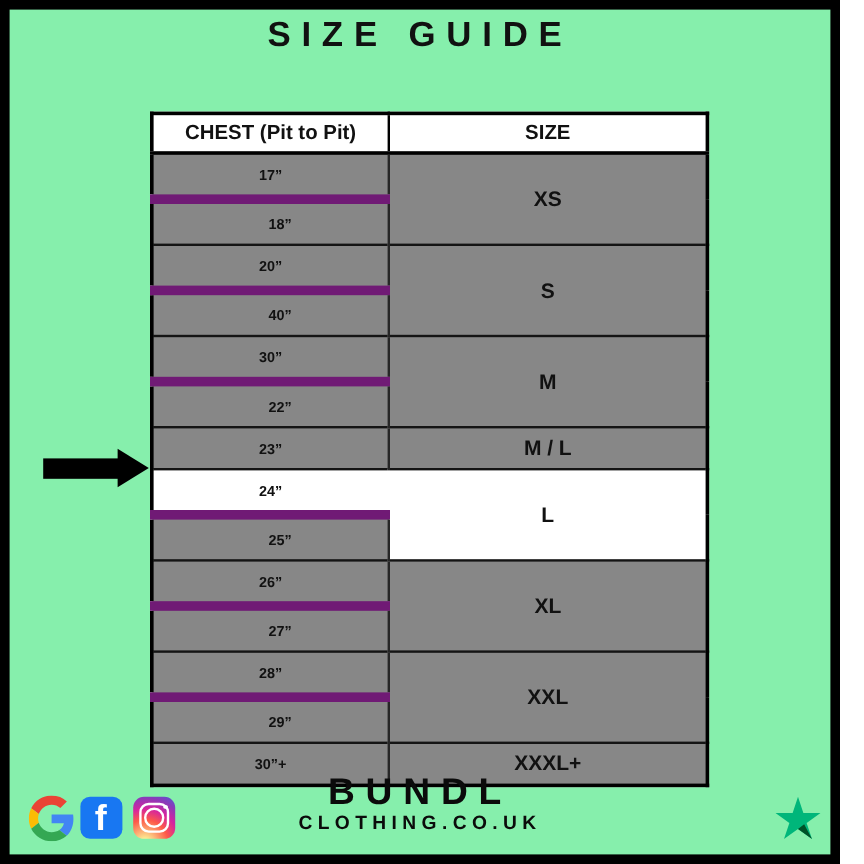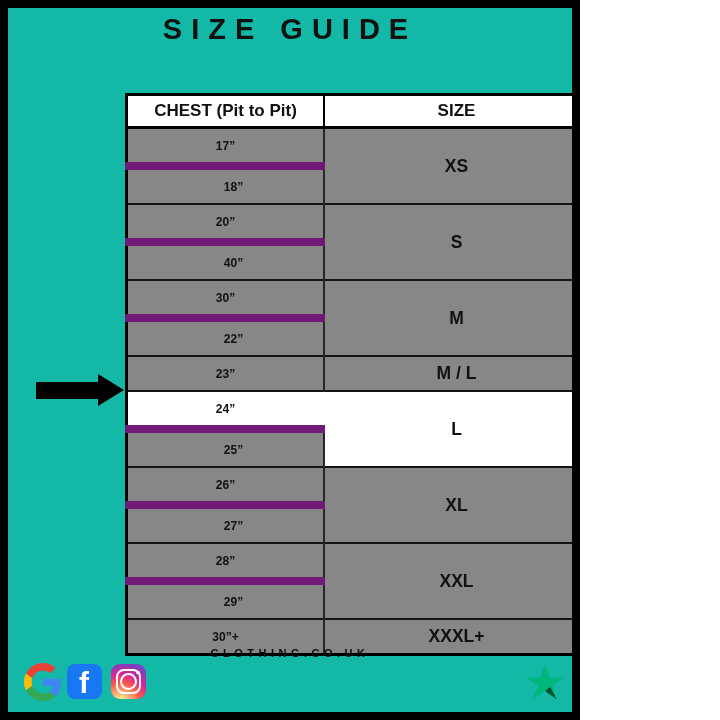--- a/index.html
+++ b/index.html
@@ -1,17 +1,17 @@
 <!DOCTYPE html>
 <html style="--row-gray: #878787; --highlight: #ffffff; --fb-blue: #1877F2;"><head>
 <meta charset="utf-8">
 <style>
   html,body{margin:0;padding:0;background:#fff;}
   .page{
-    position:relative;width:580px;height:720px;background:#14b8a6;overflow:hidden;
+    position:relative;width:700px;height:720px;background:#86efac;overflow:hidden;
     font-family:"Liberation Sans","DejaVu Sans",sans-serif;color:#111;
   }
   .frame{position:absolute;inset:0;border:8px solid #000;box-sizing:border-box;pointer-events:none;z-index:50;}
 
   
   .title{position:absolute;left:0;right:0;top:13px;text-align:center;
          font-size:29px;font-weight:800;letter-spacing:9px;color:#111;}
   .subtitle{position:absolute;left:0;right:0;top:58px;text-align:center;
          font-size:12.5px;font-weight:700;letter-spacing:5px;color:#111;}
 
@@ -44,21 +44,21 @@
   .fb-icon span{position:absolute;left:12px;top:2px;color:#fff;font-size:30px;font-weight:700;}
   .ig-icon{position:absolute;left:111px;top:664px;width:35px;height:35px;border-radius:9px;
            background:radial-gradient(circle at 28% 110%,#fdf497 0%,#fdf497 6%,#fd5949 42%,#d6249f 62%,#8a3ab9 82%,#515bd4 100%);}
   .ig-cam{position:absolute;inset:5px;border:2.4px solid #fff;border-radius:8px;box-sizing:border-box;}
   .ig-lens{position:absolute;left:50%;top:50%;width:13px;height:13px;margin:-8.6px 0 0 -8.6px;
            border:2.2px solid #fff;border-radius:50%;}
   .ig-dot{position:absolute;right:6.5px;top:6.5px;width:3.4px;height:3.4px;background:#fff;border-radius:50%;}
 
   .brand{position:absolute;left:0;right:0;top:644px;text-align:center;line-height:1;}
   .brand-name{font-size:31px;font-weight:800;letter-spacing:9px;color:#0b0b0b;}
-  .brand-domain{margin-top:4px;font-size:11px;font-weight:700;letter-spacing:4.5px;color:#0b0b0b;}
+  .brand-domain{margin-top:4px;font-size:16px;font-weight:700;letter-spacing:4.5px;color:#0b0b0b;}
 
   .trustpilot{position:absolute;right:16px;top:664px;display:flex;align-items:center;gap:5px;}
   .tp-label{font-size:30px;font-weight:700;color:#191919;letter-spacing:-0.5px;}
 </style>
 </head>
 <body>
 
 <div class="page">
   <div class="frame"></div>
 
@@ -141,20 +141,21 @@
       <span>f</span>
     </div>
 
   <div class="ig-icon">
     <div class="ig-cam"></div>
     <div class="ig-lens"></div>
     <div class="ig-dot"></div>
   </div>
 
   <div class="brand">
+    <div class="brand-name">BUNDL</div>
     <div class="brand-domain">CLOTHING.CO.UK</div>
   </div>
 
   <div class="trustpilot">
     <svg width="38" height="36" viewBox="0 0 100 95" aria-hidden="true">
       <polygon fill="#00B67A" points="50,0 61.8,35.5 99.5,35.5 69,57.5 80.8,93 50,71 19.2,93 31,57.5 0.5,35.5 38.2,35.5"></polygon>
       <polygon fill="#005128" points="50,71 80.8,93 63.5,60.5"></polygon>
     </svg>
   </div>
 </div>

